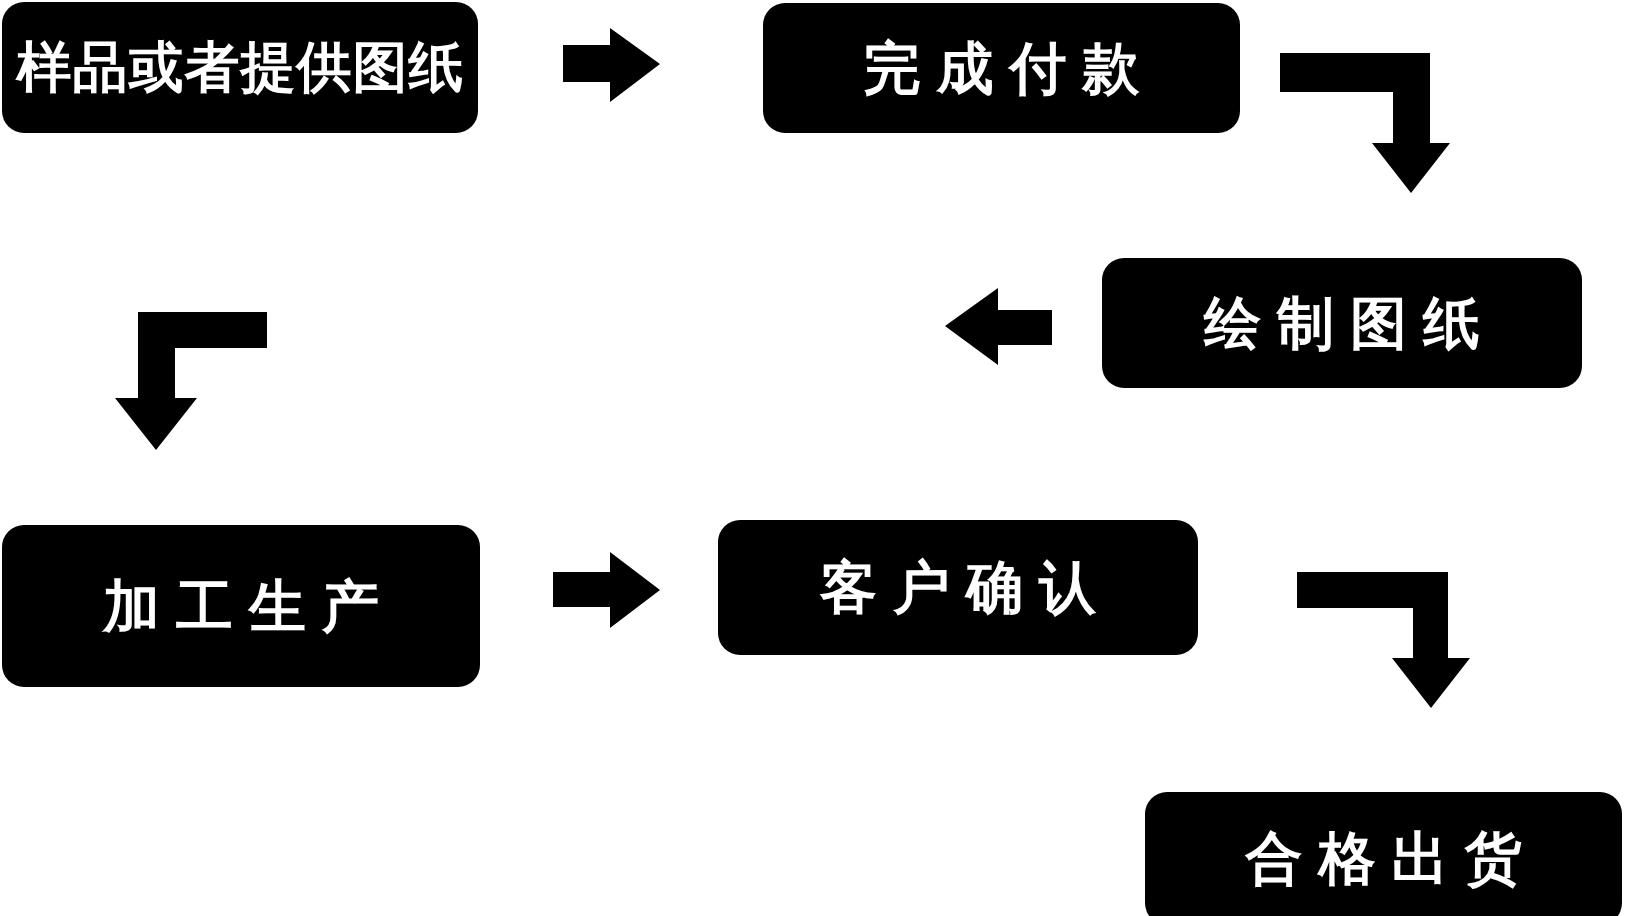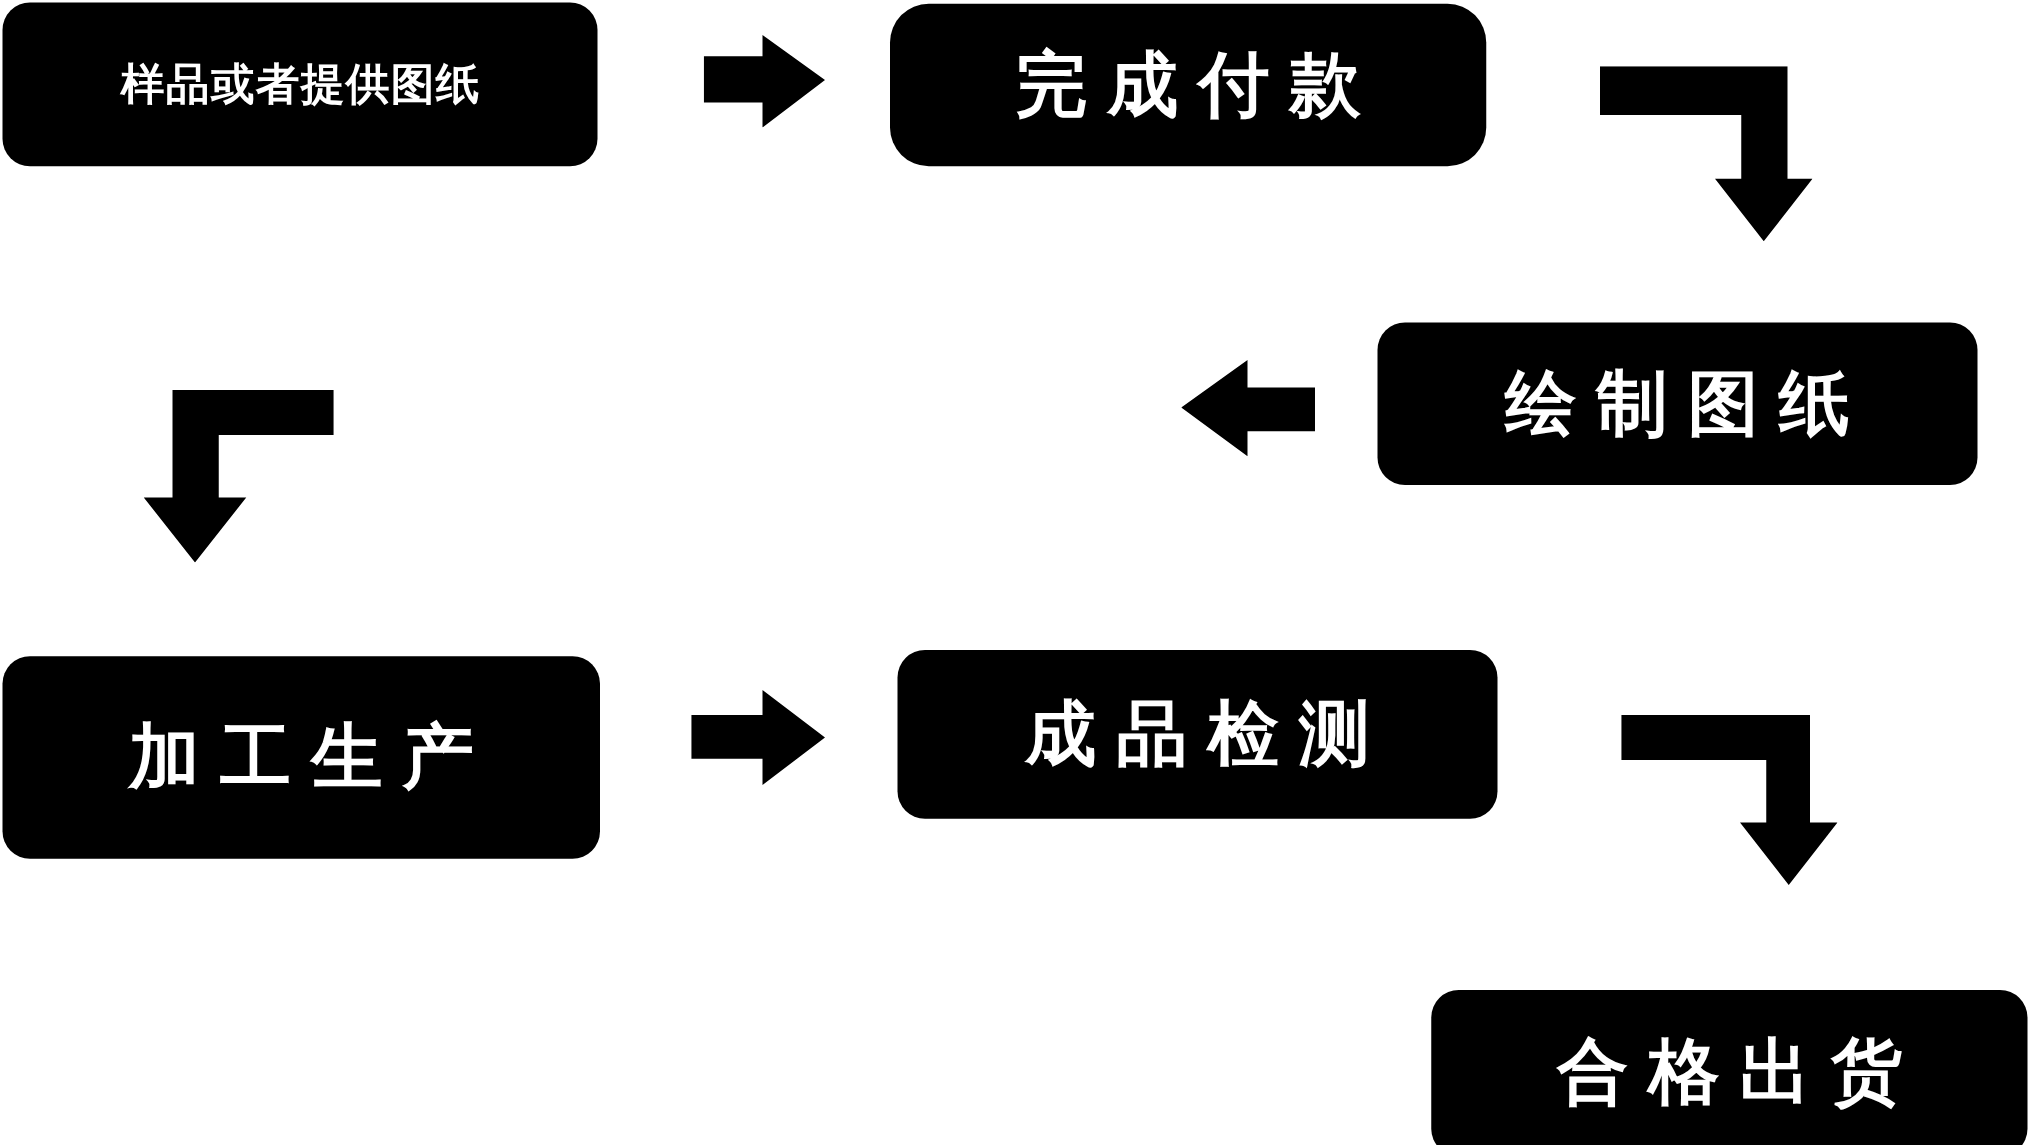--- a/index.html
+++ b/index.html
@@ -26,28 +26,28 @@
   .node .label {
     color: #ffffff;
     font-weight: 700;
     font-size: 57px;
     letter-spacing: 16px;
     padding-left: 16px; 
     white-space: nowrap;
     line-height: 1;
   }
   .node.wide .label {
-    font-size: 35px;
+    font-size: 55px;
     letter-spacing: 1px;
     padding-left: 1px;
     font-family: Liberation Serif, serif;
   }
   
   #node-sample      { left: 2px;    top: 2px;   width: 476px; height: 131px; }
-  #node-payment     { left: 712px;  top: 3px;   width: 477px; height: 130px; border-radius: 31px; }
+  #node-payment     { left: 763px;  top: 3px;   width: 477px; height: 130px; }
   #node-drawing     { left: 1102px; top: 258px; width: 480px; height: 130px; }
   #node-confirm     { left: 407px;  top: 260px; width: 481px; height: 132px; }
   #node-production  { left: 2px;    top: 525px; width: 478px; height: 162px; }
   #node-inspection  { left: 718px;  top: 520px; width: 480px; height: 135px; }
   #node-shipment    { left: 1145px; top: 792px; width: 477px; height: 133px; }
   .arrow {
     position: absolute;
   }
   .arrow polygon {
     fill: #000000;
@@ -95,21 +95,21 @@
 
   <div class="node" id="node-production">
     <span class="label">加工生产</span>
   </div>
 
   <svg class="arrow" id="arrow-5" width="107" height="76" viewBox="0 0 107 76">
     <polygon points="0,20 57,20 57,0 107,38 57,76 57,55 0,55"></polygon>
   </svg>
 
   <div class="node" id="node-inspection">
-    <span class="label">成品检测</span>
+    <span class="label">客户确认</span>
   </div>
 
   <svg class="arrow" id="arrow-6" width="173" height="136" viewBox="0 0 173 136">
     <polygon points="0,0 151,0 151,86 173,86 134,136 95,86 116,86 116,36 0,36"></polygon>
   </svg>
 
   <div class="node" id="node-shipment">
     <span class="label">合格出货</span>
   </div>
 

